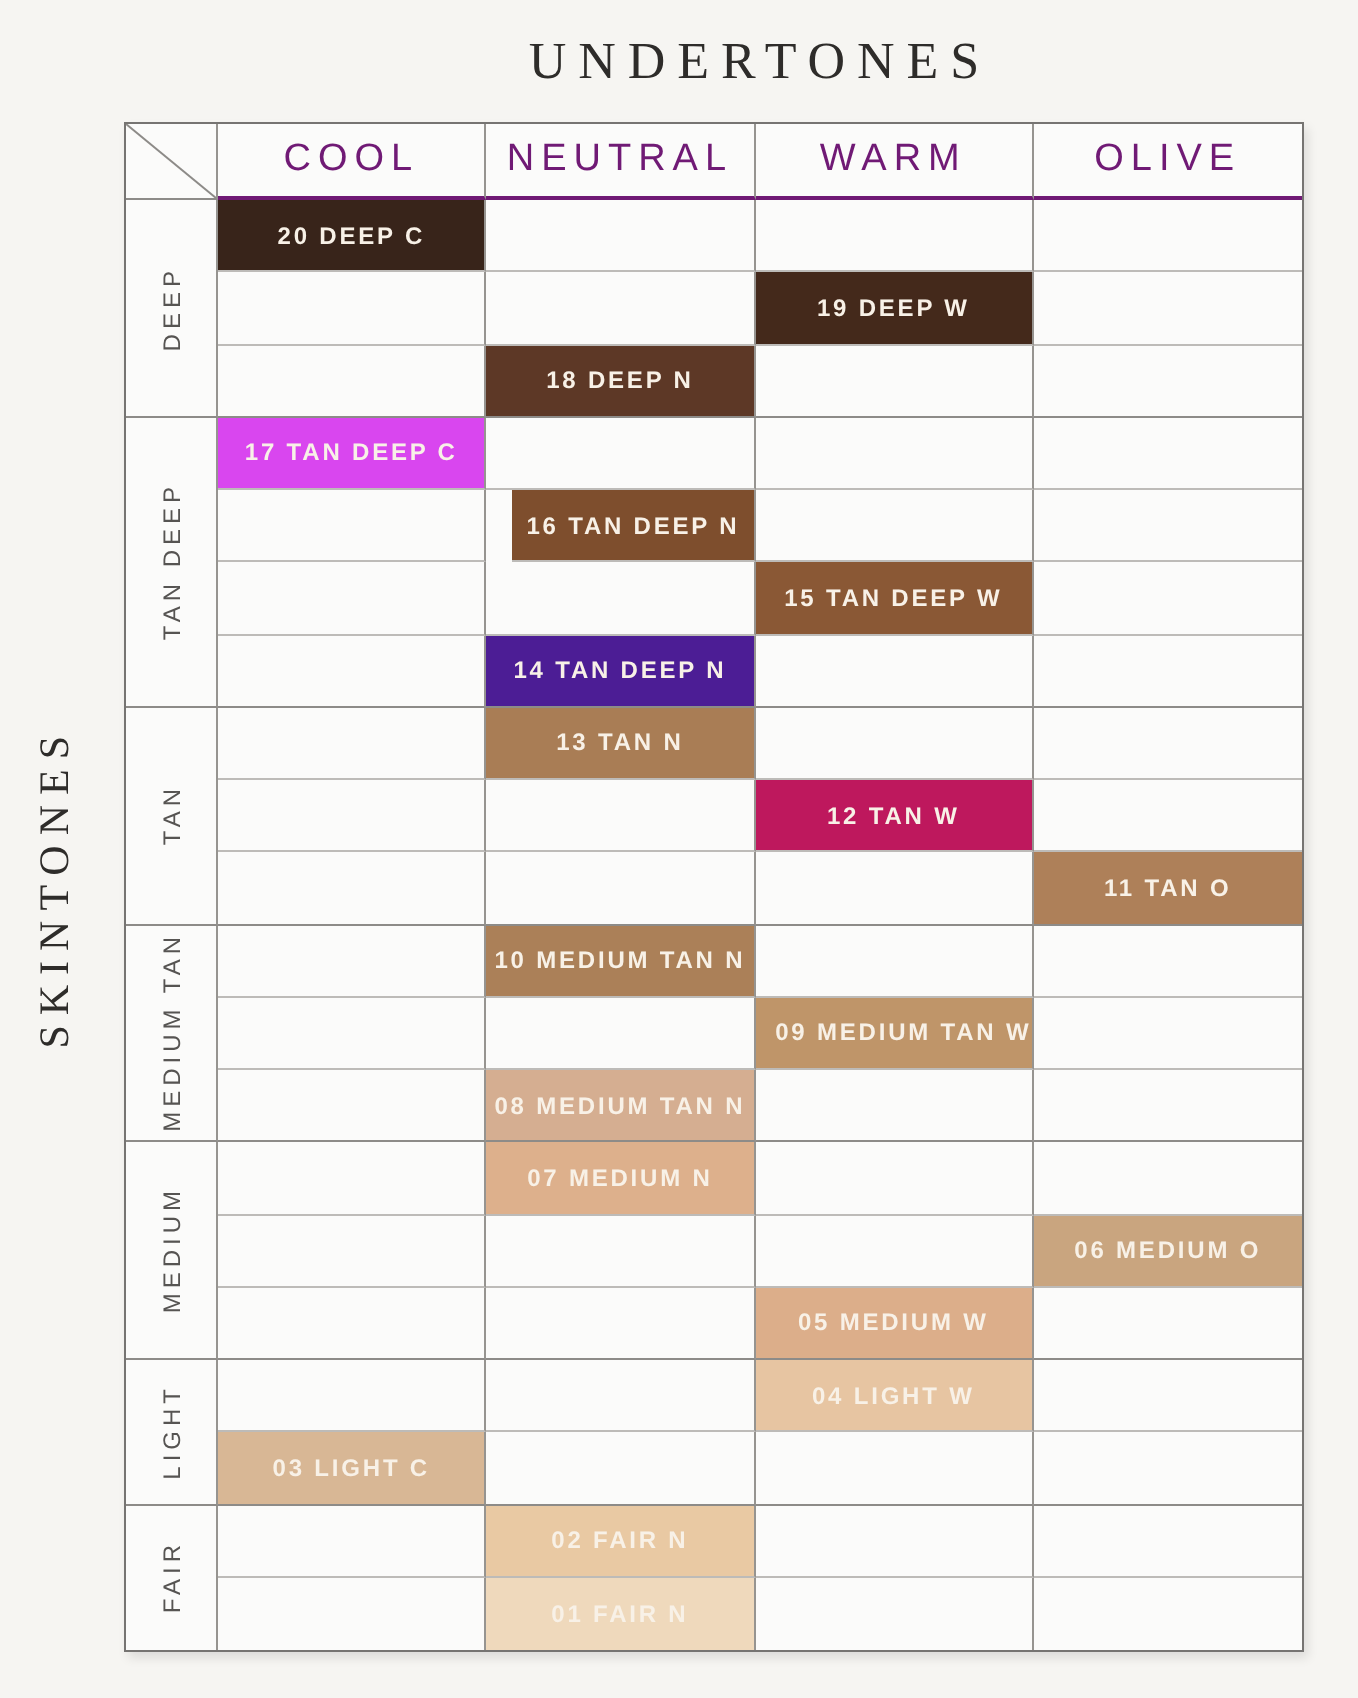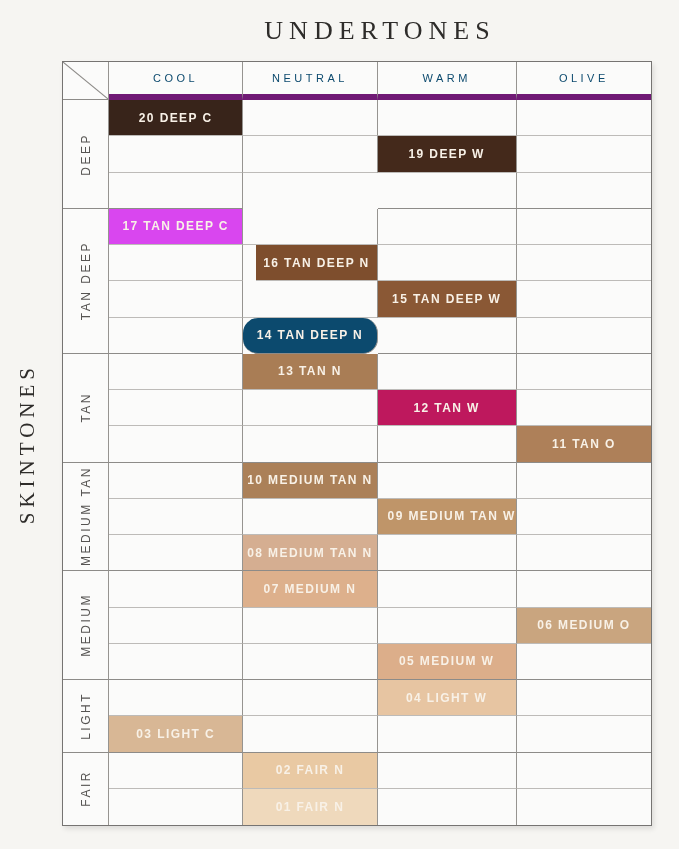--- a/index.html
+++ b/index.html
@@ -42,22 +42,22 @@
 
   .corner {
     grid-column:1; grid-row:1; position:relative;
     border-right:1px solid #969490; border-bottom:1px solid #8d8b88;
     background:#fbfbfa;
   }
   .corner svg { position:absolute; left:0; top:0; width:100%; height:100%; display:block; }
 
   .col-header {
     display:flex; align-items:center; justify-content:center;
-    font-size:11px; letter-spacing:3.5px; color:#0c4a6e;
-    border-right:1px solid #969490; border-bottom:6px solid #701a75;
+    font-size:19px; letter-spacing:3.5px; color:#701a75;
+    border-right:1px solid #969490; border-bottom:2px solid #701a75;
     background:#fbfbfa; grid-row:1;
   }
   .col-header.h1{grid-column:2} .col-header.h2{grid-column:3}
   .col-header.h3{grid-column:4} .col-header.h4{grid-column:5; border-right:none}
 
   .group-label {
     grid-column:1;
     display:flex; align-items:center; justify-content:center;
     border-right:1px solid #969490;
     background:#fbfbfa;
@@ -127,36 +127,37 @@
       </div>
   <div class="cell swatch" style="grid-area: 2 / 2; background: rgb(56, 36, 26);">20 DEEP C</div>
       <div class="cell" style="grid-area: 2 / 3;"></div>
       <div class="cell" style="grid-area: 2 / 4;"></div>
       <div class="cell last-col" style="grid-area: 2 / 5;"></div>
       <div class="cell" style="grid-area: 3 / 2;"></div>
       <div class="cell" style="grid-area: 3 / 3;"></div>
       <div class="cell swatch" style="grid-area: 3 / 4; background: rgb(68, 41, 27);">19 DEEP W</div>
       <div class="cell last-col" style="grid-area: 3 / 5;"></div>
       <div class="cell group-end" style="grid-area: 4 / 2;"></div>
+      <div class="cell group-end swatch" style="grid-area: 4 / 3; background: rgb(93, 56, 38);">18 DEEP N</div>
       <div class="cell group-end" style="grid-area: 4 / 4;"></div>
       <div class="cell last-col group-end" style="grid-area: 4 / 5;"></div>
       <div class="cell swatch" style="grid-area: 5 / 2; background: #d946ef;">17 TAN DEEP C</div>
       <div class="cell" style="grid-area: 5 / 3;"></div>
       <div class="cell" style="grid-area: 5 / 4;"></div>
       <div class="cell last-col" style="grid-area: 5 / 5;"></div>
       <div class="cell" style="grid-area: 6 / 2;"></div>
       <div class="cell swatch" style="grid-area: 6 / 3; background: rgb(126, 78, 45); margin-left: 13px;">16 TAN DEEP N</div>
       <div class="cell" style="grid-area: 6 / 4;"></div>
       <div class="cell last-col" style="grid-area: 6 / 5;"></div>
       <div class="cell" style="grid-area: 7 / 2;"></div>
       <div class="cell" style="grid-area: 7 / 3;"></div>
       <div class="cell swatch" style="grid-area: 7 / 4; background: rgb(138, 88, 53);">15 TAN DEEP W</div>
       <div class="cell last-col" style="grid-area: 7 / 5;"></div>
       <div class="cell group-end" style="grid-area: 8 / 2;"></div>
-      <div class="cell group-end swatch" style="grid-area: 8 / 3; background: #0c4a6e; border-radius: 15px;">14 TAN DEEP N</div>
+      <div class="cell group-end swatch" style="grid-area: 8 / 3; background: #4c1d95;">14 TAN DEEP N</div>
       <div class="cell group-end" style="grid-area: 8 / 4;"></div>
       <div class="cell last-col group-end" style="grid-area: 8 / 5;"></div>
       <div class="cell" style="grid-area: 9 / 2;"></div>
       <div class="cell swatch" style="grid-area: 9 / 3; background: rgb(169, 125, 85);">13 TAN N</div>
       <div class="cell" style="grid-area: 9 / 4;"></div>
       <div class="cell last-col" style="grid-area: 9 / 5;"></div>
       <div class="cell" style="grid-area: 10 / 2;"></div>
       <div class="cell" style="grid-area: 10 / 3;"></div>
       <div class="cell swatch" style="grid-area: 10 / 4; background: #be185d;">12 TAN W</div>
       <div class="cell last-col" style="grid-area: 10 / 5;"></div>

